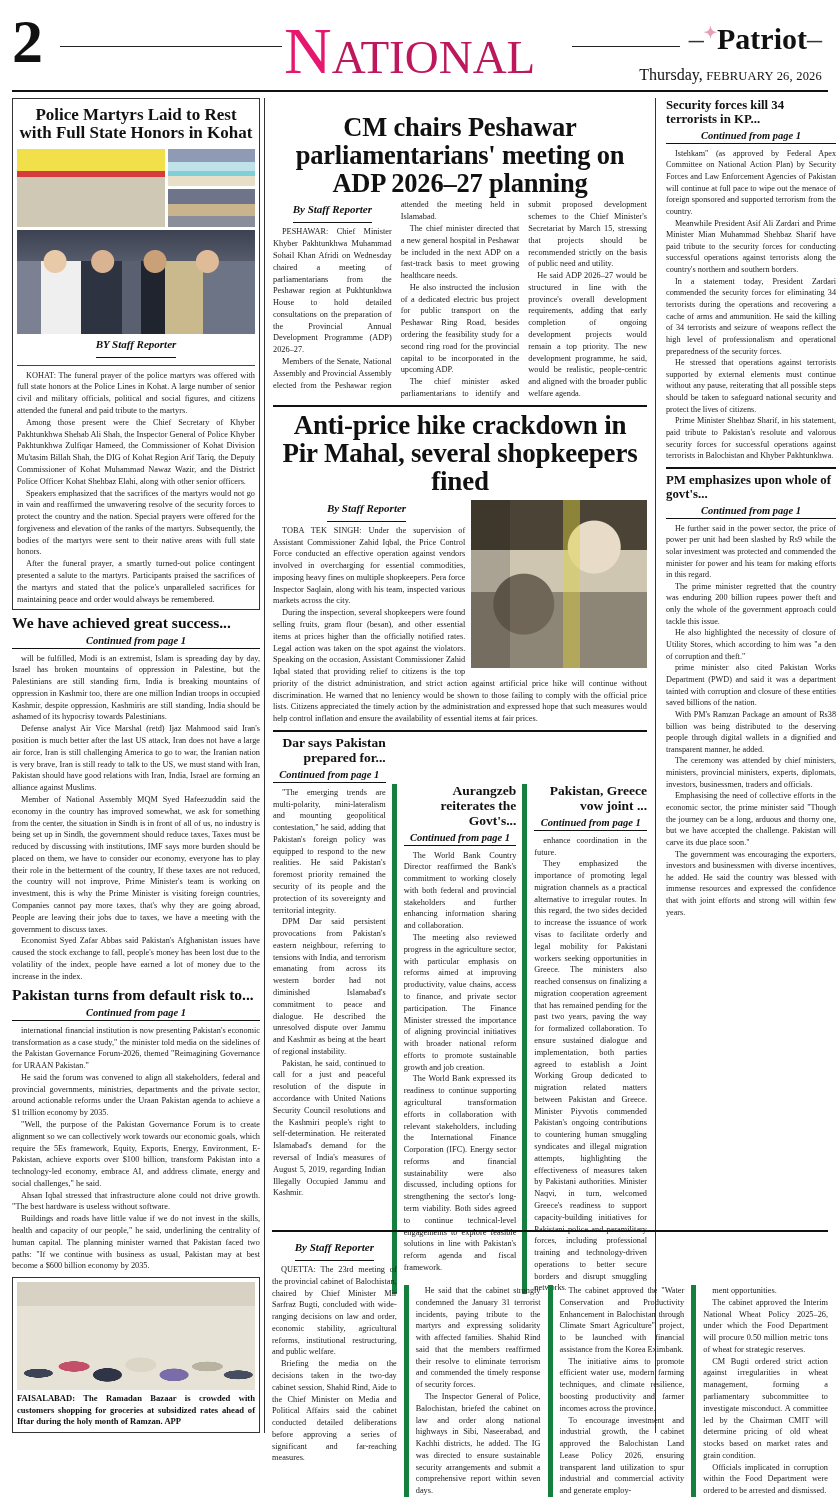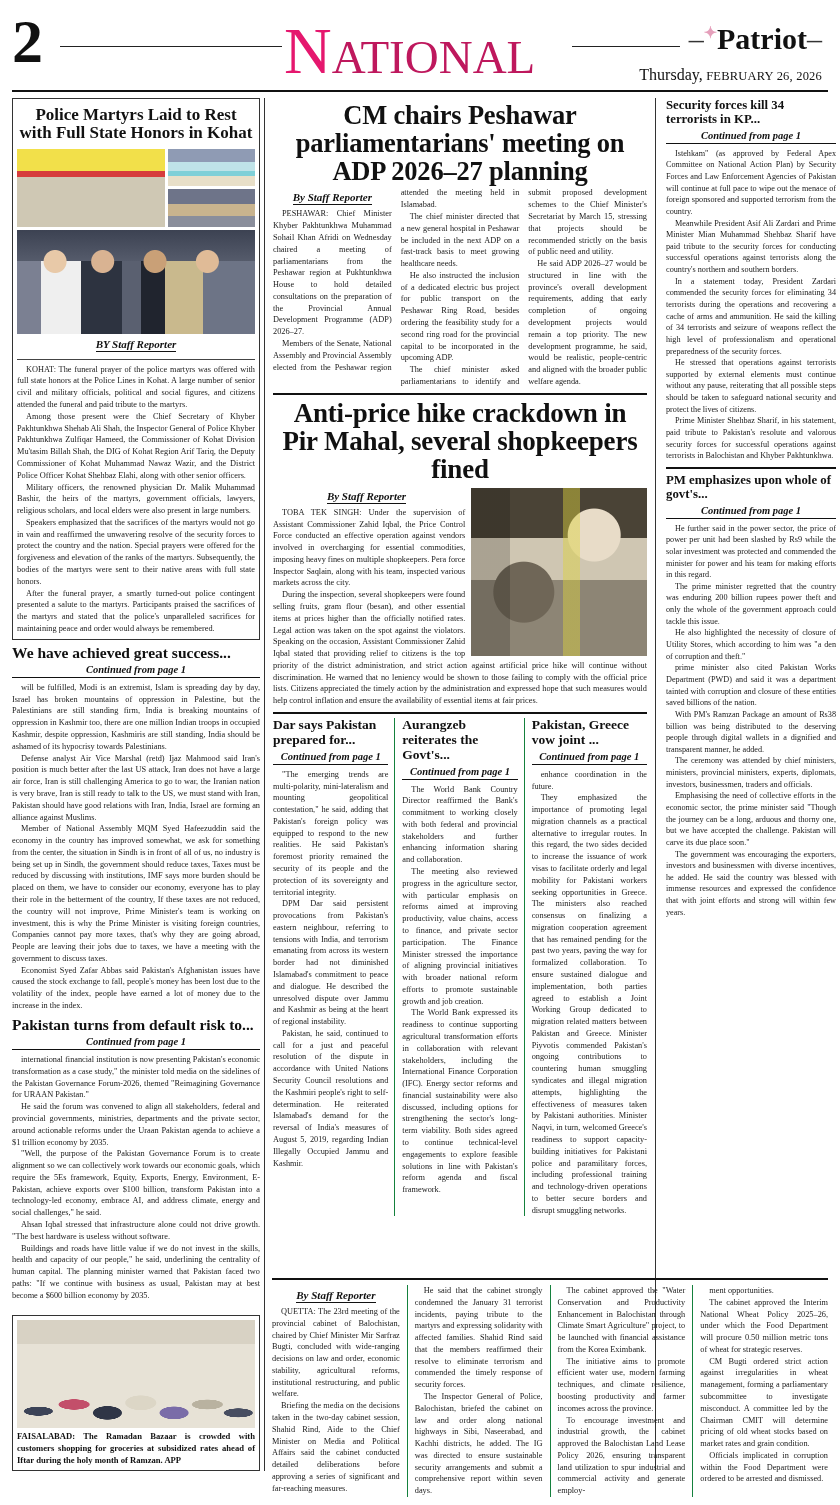--- a/index.html
+++ b/index.html
@@ -68,21 +68,21 @@
   }
   .body-text p { margin: 0 0 0px 0; text-indent: 9px; }
   .headline {
     font-family: "Liberation Serif", serif; font-weight: 700;
     text-align: center; color: #111; line-height: 1.05;
   }
   .byline {
     text-align: center; font-style: italic; font-weight: 700;
     font-size: 11px; margin: 4px 0 3px 0; font-family: "Liberation Serif", serif;
   }
-  .byline.underline { border-bottom: 1.2px solid #111; display: inline-block; padding-bottom: 1px; }
+  .byline.underline { border-bottom: 1.2px solid #111; display: inline-block; padding-bottom: 7px; }
   .byline-wrap { text-align: center; }
   .contd {
     text-align: center; font-style: italic; font-weight: 700;
     font-size: 10.5px; margin: 3px 0 0 0;
   }
   .contd-rule { border-top: 1.5px solid #111; margin: 2px 0 4px 0; }
   .hr-thin { border-top: 1px solid #444; margin: 4px 0; }
   .hr-thick { border-top: 2.2px solid #111; margin: 5px 0 4px 0; }
   .cols3 { column-count: 3; column-gap: 9px; }
 
@@ -157,43 +157,43 @@
       radial-gradient(ellipse at 52% 70%, #dcd6c6 0 15px, transparent 16px),
       radial-gradient(ellipse at 66% 82%, #7a6ca8 0 14px, transparent 15px),
       radial-gradient(ellipse at 80% 72%, #b9b2a0 0 15px, transparent 16px),
       radial-gradient(ellipse at 93% 82%, #474d60 0 14px, transparent 15px);
   }
   .caption { font-size: 8.6px; line-height: 1.35; font-weight: 700; text-align: justify; margin-top: 3px; }
   .mid-head { font-size: 15.5px; font-weight: 700; margin: 5px 0 0 0; }
   .mid-head.left-al { text-align: left; }
 
   
-  .m-headline-1 { font-size: 26.5px; letter-spacing: -.2px; margin: 4px 0 2px 0; }
+  .m-headline-1 { font-size: 26.5px; letter-spacing: -.2px; margin: 16px 0 2px 0; }
   .m-headline-2 { font-size: 27px; letter-spacing: -.2px; margin: 4px 0 2px 0; }
-  .four-head { font-size: 13.5px; font-weight: 700; text-align: left; line-height: 1.1; }
+  .four-head { font-size: 13.5px; font-weight: 700; text-align: right; line-height: 1.1; }
   .story-photo {
     float: right; width: 47%; height: 168px; margin: 2px 0 3px 6px;
     background: linear-gradient(180deg,#4a4336 0%, #4a4336 30%, #cfc6b2 30%, #cfc6b2 55%, #8d8575 55%, #8d8575 100%);
     position: relative;
   }
   .story-photo::after {
     content:""; position:absolute; inset:0;
     background:
       linear-gradient(90deg, rgba(0,0,0,.18) 0 22%, transparent 22% 52%, rgba(220,210,60,.45) 52% 62%, transparent 62% 100%),
       radial-gradient(circle at 70% 28%, #e8dcc8 0 26px, transparent 27px),
       radial-gradient(circle at 30% 62%, #6f6657 0 30px, transparent 31px);
   }
 
   
   .r-head { font-size: 12.8px; font-weight: 700; text-align: left; line-height: 1.12; }
   .r-body { font-size: 8.2px; }
 
   .bot-headline { font-size: 25.5px; }
   .bottom-rule { border-top: 2.2px solid #111; margin: 6px 0 4px 0; }
-  .vsep { border-left: 1px solid #15803d; }
+  .vsep { border-left: 5px solid #15803d; margin-top: 48px; }
   .pad-sep { padding-left: 7px; }
 </style>
 </head>
 <body>
 
 <div class="page">
 
   <div class="masthead">
     <div class="folio">2</div>
     <div class="rule-left"></div>
@@ -223,21 +223,20 @@
             <div class="ph ph-coffins"></div>
             <div class="ph ph-mourn"></div>
           </div>
         </div>
         <div class="ph ph-leaders"></div>
         <div class="byline-wrap"><div class="byline underline">BY Staff Reporter</div></div>
         <div class="hr-thin"></div>
         <div class="body-text">
           <p>KOHAT: The funeral prayer of the police martyrs was offered with full state honors at the Police Lines in Kohat. A large number of senior civil and military officials, political and social figures, and citizens attended the funeral and paid tribute to the martyrs.</p>
           <p>Among those present were the Chief Secretary of Khyber Pakhtunkhwa Shehab Ali Shah, the Inspector General of Police Khyber Pakhtunkhwa Zulfiqar Hameed, the Commissioner of Kohat Division Mu'tasim Billah Shah, the DIG of Kohat Region Arif Tariq, the Deputy Commissioner of Kohat Muhammad Nawaz Wazir, and the District Police Officer Kohat Shehbaz Elahi, along with other senior officers.</p>
-          <p>Military officers, the renowned physician Dr. Malik Muhammad Bashir, the heirs of the martyrs, government officials, lawyers, religious scholars, and local elders were also present in large numbers.</p>
           <p>Speakers emphasized that the sacrifices of the martyrs would not go in vain and reaffirmed the unwavering resolve of the security forces to protect the country and the nation. Special prayers were offered for the forgiveness and elevation of the ranks of the martyrs. Subsequently, the bodies of the martyrs were sent to their native areas with full state honors.</p>
           <p>After the funeral prayer, a smartly turned-out police contingent presented a salute to the martyrs. Participants praised the sacrifices of the martyrs and stated that the police's unparalleled sacrifices for maintaining peace and order would always be remembered.</p>
         </div>
       </div>
 
       <div class="headline mid-head left-al">We have achieved great success...</div>
       <div class="contd">Continued from page 1</div>
       <div class="contd-rule"></div>
       <div class="body-text">
         <p>will be fulfilled, Modi is an extremist, Islam is spreading day by day, Israel has broken mountains of oppression in Palestine, but the Palestinians are still standing firm, India is breaking mountains of oppression in Kashmir too, there are one million Indian troops in occupied Kashmir, despite oppression, Kashmiris are still standing, India should be ashamed of its hypocrisy towards Palestinians.</p>
@@ -250,21 +249,21 @@
       <div class="contd">Continued from page 1</div>
       <div class="contd-rule"></div>
       <div class="body-text">
         <p>international financial institution is now presenting Pakistan's economic transformation as a case study," the minister told media on the sidelines of the Pakistan Governance Forum-2026, themed "Reimagining Governance for URAAN Pakistan."</p>
         <p>He said the forum was convened to align all stakeholders, federal and provincial governments, ministries, departments and the private sector, around actionable reforms under the Uraan Pakistan agenda to achieve a $1 trillion economy by 2035.</p>
         <p>"Well, the purpose of the Pakistan Governance Forum is to create alignment so we can collectively work towards our economic goals, which require the 5Es framework, Equity, Exports, Energy, Environment, E-Pakistan, achieve exports over $100 billion, transform Pakistan into a technology-led economy, embrace AI, and address climate, energy and social challenges," he said.</p>
         <p>Ahsan Iqbal stressed that infrastructure alone could not drive growth. "The best hardware is useless without software.</p>
         <p>Buildings and roads have little value if we do not invest in the skills, health and capacity of our people," he said, underlining the centrality of human capital. The planning minister warned that Pakistan faced two paths: "If we continue with business as usual, Pakistan may at best become a $600 billion economy by 2035.</p>
       </div>
 
-      <div class="boxart" style="margin-top:14px;">
+      <div class="boxart" style="margin-top:5px;">
         <div class="ph ph-bazaar"></div>
         <div class="caption">FAISALABAD: The Ramadan Bazaar is crowded with customers shopping for groceries at subsidized rates ahead of Iftar during the holy month of Ramzan. APP</div>
       </div>
     </div>
 
     <div class="col-mid">
 
       <div class="headline m-headline-1">CM chairs Peshawar parliamentarians' meeting on ADP 2026–27 planning</div>
 
       <div class="cols3">

